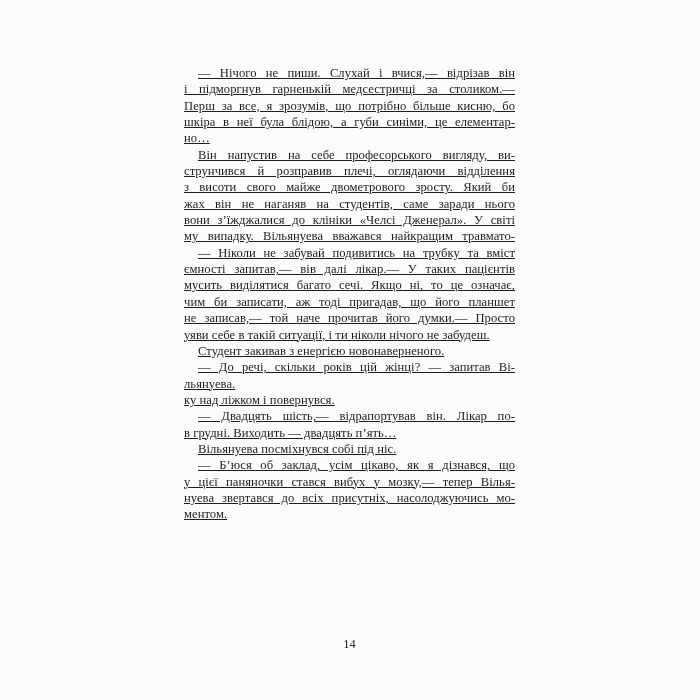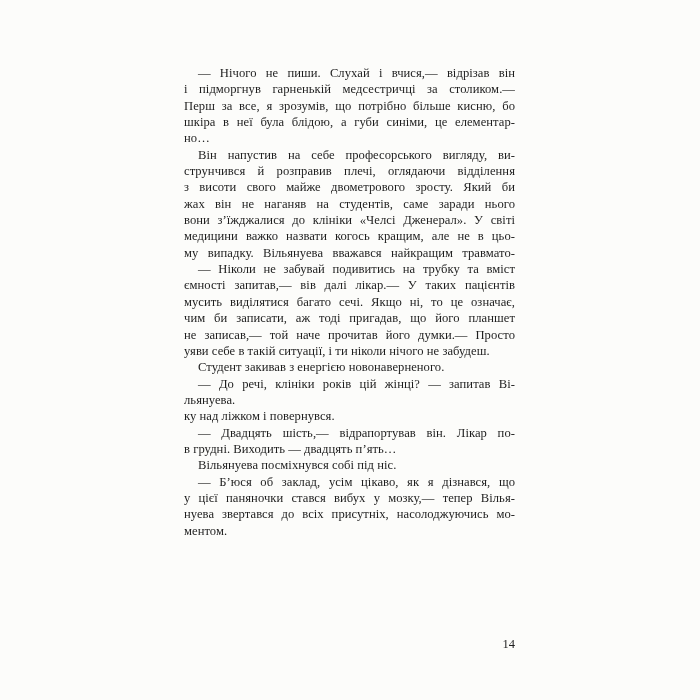--- a/index.html
+++ b/index.html
@@ -19,40 +19,41 @@
   }
   .text-block {
     position: absolute;
     left: 184px;
     top: 65px;
     width: 331px;
   }
   .paragraph {
     margin: 0;
     padding: 0;
+    text-decoration: underline;
   }
   .line {
     font-size: 12.6px;
     line-height: 16.35px;
     text-align: justify;
     text-align-last: justify;
     letter-spacing: 0.05px;
   }
   .line.first {
     text-indent: 14px;
   }
   .line.last {
     text-align-last: left;
   }
   .page-number {
     position: absolute;
     left: 184px;
     top: 636px;
     width: 331px;
-    text-align: right;
+    text-align: center;
     font-size: 12.5px;
     line-height: 16px;
   }
 </style>
 </head>
 <body style="background: rgb(252, 252, 250);">
 
 <div class="page" style="color: rgb(30, 30, 30);">
   <div class="text-block">
       <div class="paragraph">
@@ -61,36 +62,35 @@
         <div class="line">Перш за все, я зрозумів, що потрібно більше кисню, бо</div>
         <div class="line">шкіра в неї була блідою, а губи синіми, це елементар-</div>
         <div class="line last">но…</div>
       </div>
       <div class="paragraph">
         <div class="line first">Він напустив на себе професорського вигляду, ви-</div>
         <div class="line">струнчився й розправив плечі, оглядаючи відділення</div>
         <div class="line">з висоти свого майже двометрового зросту. Який би</div>
         <div class="line">жах він не наганяв на студентів, саме заради нього</div>
         <div class="line">вони з’їжджалися до клініки «Челсі Дженерал». У світі</div>
-        <div class="line">медицини важко назвати когось кращим, але не в цьо-</div>
         <div class="line">му випадку. Вільянуева вважався найкращим травмато-</div>
       </div>
       <div class="paragraph">
         <div class="line first">— Ніколи не забувай подивитись на трубку та вміст</div>
         <div class="line">ємності запитав,— вів далі лікар.— У таких пацієнтів</div>
         <div class="line">мусить виділятися багато сечі. Якщо ні, то це означає,</div>
         <div class="line">чим би записати, аж тоді пригадав, що його планшет</div>
         <div class="line">не записав,— той наче прочитав його думки.— Просто</div>
         <div class="line last">уяви себе в такій ситуації, і ти ніколи нічого не забудеш.</div>
       </div>
       <div class="paragraph">
         <div class="line first last">Студент закивав з енергією новонаверненого.</div>
       </div>
       <div class="paragraph">
-        <div class="line first">— До речі, клініки років цій жінці? — запитав Ві-</div>
+        <div class="line first">— До речі, скільки років цій жінці? — запитав Ві-</div>
         <div class="line last">льянуева.</div>
       </div>
       <div class="paragraph">
         <div class="line last">ку над ліжком і повернувся.</div>
       </div>
       <div class="paragraph">
         <div class="line first">— Двадцять шість,— відрапортував він. Лікар по-</div>
         <div class="line last">в грудні. Виходить — двадцять п’ять…</div>
       </div>
       <div class="paragraph">

